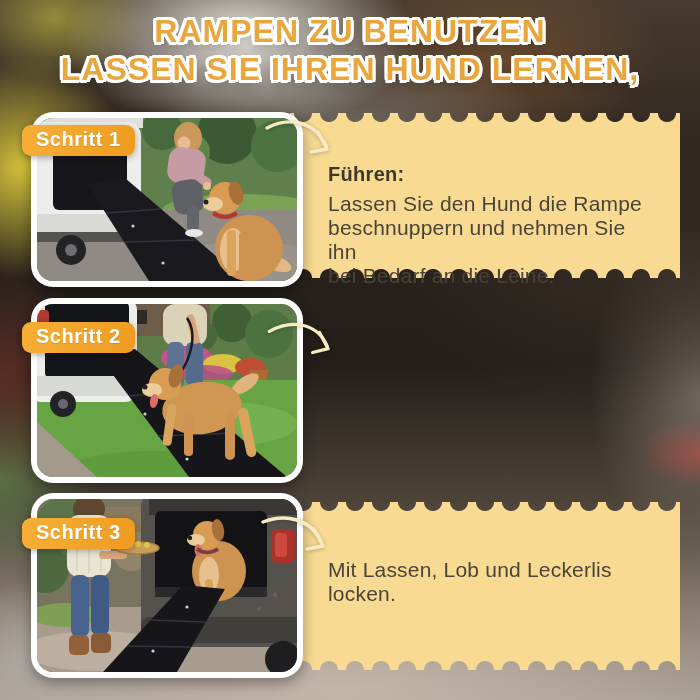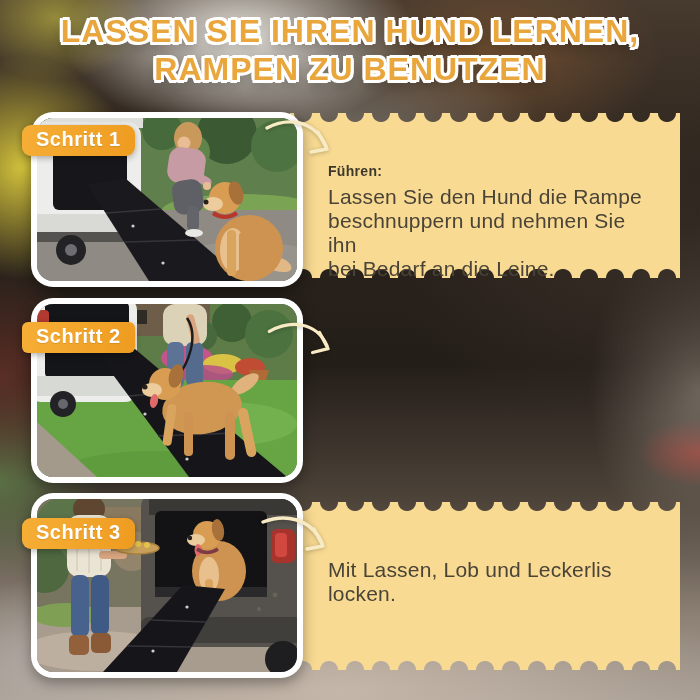--- a/index.html
+++ b/index.html
@@ -40,58 +40,58 @@
     background-image:
       radial-gradient(circle 9px at 13px 0px, rgba(0,0,0,0) 8.5px, #F8DA92 9.5px),
       radial-gradient(circle 9px at 13px 11px, rgba(0,0,0,0) 8.5px, #F8DA92 9.5px),
       linear-gradient(#F8DA92,#F8DA92);
     background-size:26px 11px,26px 11px,100% calc(100% - 22px);
     background-position:0 0,0 100%,0 11px;
     background-repeat:repeat-x,repeat-x,no-repeat;}
   .panel-1{top:113px;height:165px;}
   .panel-2{top:310px;height:165px;padding-top:58px;}
   .panel-3{top:502px;height:168px;padding-top:56px;}
-  .panel h2{margin:0 0 6px 0;font-size:14px;letter-spacing:.3px;color:#3C382C;font-weight:bold;}
+  .panel h2{margin:0 0 6px 0;font-size:20px;letter-spacing:.3px;color:#3C382C;font-weight:bold;}
   .panel p{margin:0;font-size:21px;line-height:24px;color:#4A4438;white-space:pre-line;letter-spacing:.2px;}
 
   
   .card{position:absolute;z-index:2;left:31px;width:272px;box-sizing:border-box;background:#fff;
     border-radius:22px;padding:6px;margin:0;box-shadow:0 5px 14px rgba(0,0,0,.35);}
   .card-1{top:112px;height:175px;}
   .card-2{top:298px;height:185px;}
   .card-3{top:493px;height:185px;}
   .photo{width:260px;height:100%;border-radius:16px;overflow:hidden;position:relative;background:#777;}
   .photo svg{display:block;width:100%;height:100%;}
 
   
   .badge{position:absolute;z-index:6;left:22px;color:#fff;font-size:20px;font-weight:bold;
     letter-spacing:.5px;padding:3px 14px 5px;border-radius:9px;
     background:linear-gradient(100deg,#F6AE36,#EE9C20);
     box-shadow:0 2px 6px rgba(0,0,0,.3);text-shadow:0 1px 1px rgba(0,0,0,.12);}
   .badge-1{top:125px;}
-  .badge-2{top:322px;border-radius:6px;}
+  .badge-2{top:322px;}
   .badge-3{top:518px;}
 
   
   .arrow{position:absolute;z-index:5;overflow:visible;filter:drop-shadow(0 1px 2px rgba(0,0,0,.25));}
   .arrow path{fill:none;stroke:#F8EBC4;stroke-width:3.4;stroke-linecap:round;stroke-linejoin:round;}
   .arrow-1{left:262px;top:112px;width:80px;height:56px;}
   .arrow-2{left:264px;top:316px;width:80px;height:50px;}
   .arrow-3{left:258px;top:510px;width:80px;height:52px;}
 </style>
 </head>
 <body>
 
 <div class="stage">
 
   <div class="bg"></div>
 
   <h1 class="title">
+    <span class="t-line">RAMPEN ZU BENUTZEN</span>
     <span class="t-line">LASSEN SIE IHREN HUND LERNEN,</span>
-    <span class="t-line">RAMPEN ZU BENUTZEN</span>
   </h1>
 
   <section class="panel panel-1">
     <h2>Führen:</h2>
     <p>Lassen Sie den Hund die Rampe
 beschnuppern und nehmen Sie ihn
 bei Bedarf an die Leine.</p>
   </section>
 
 

